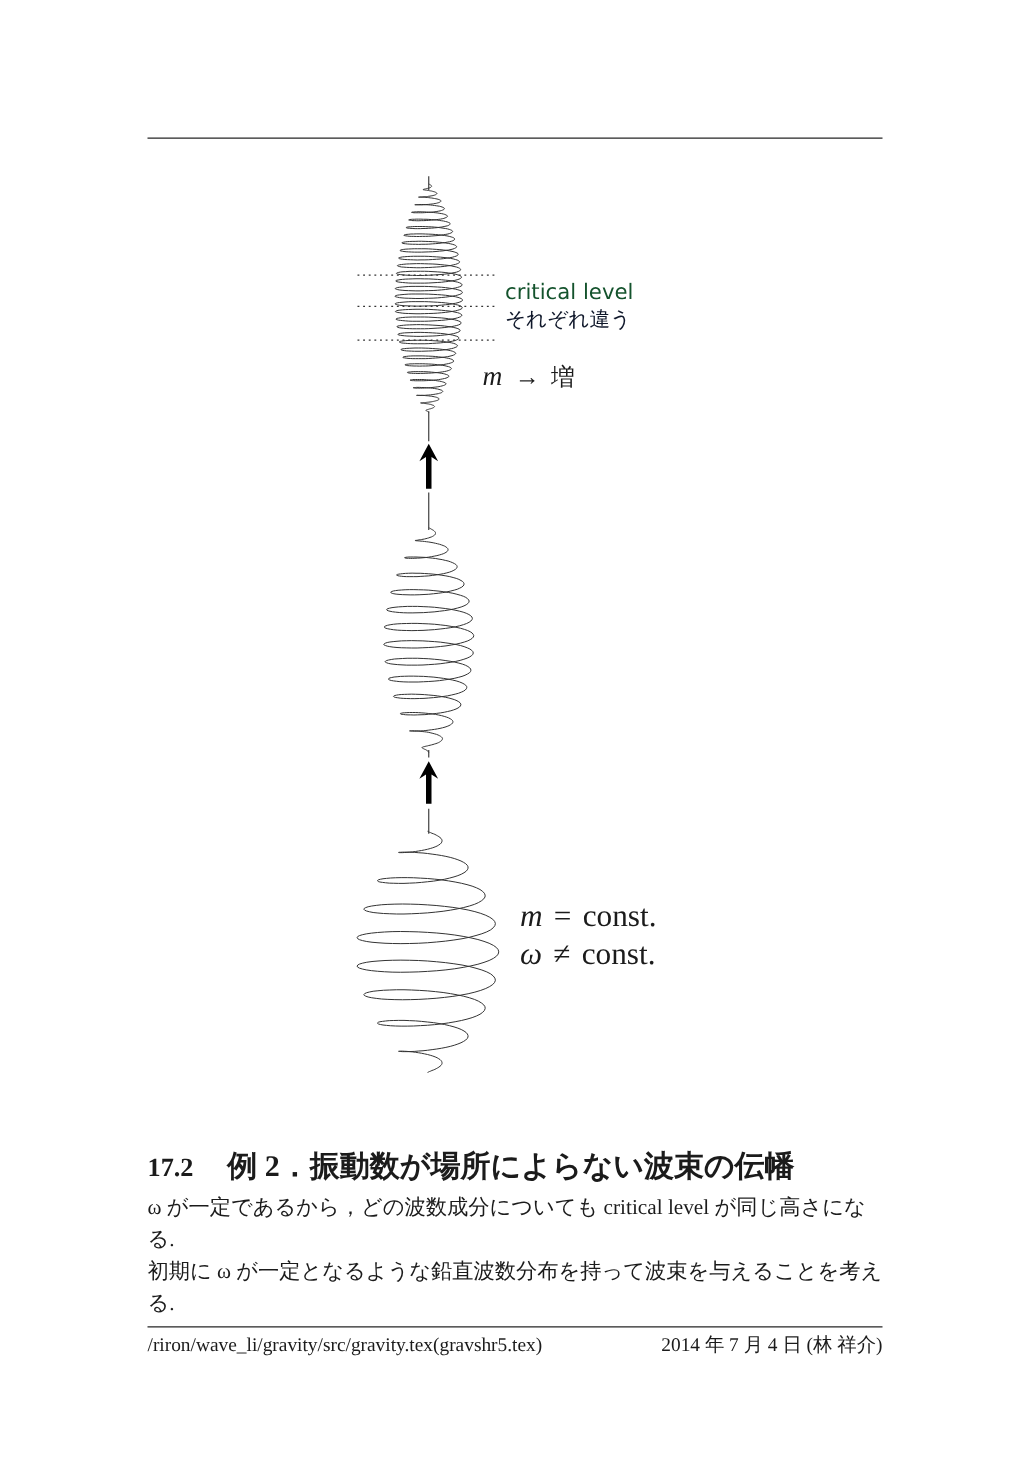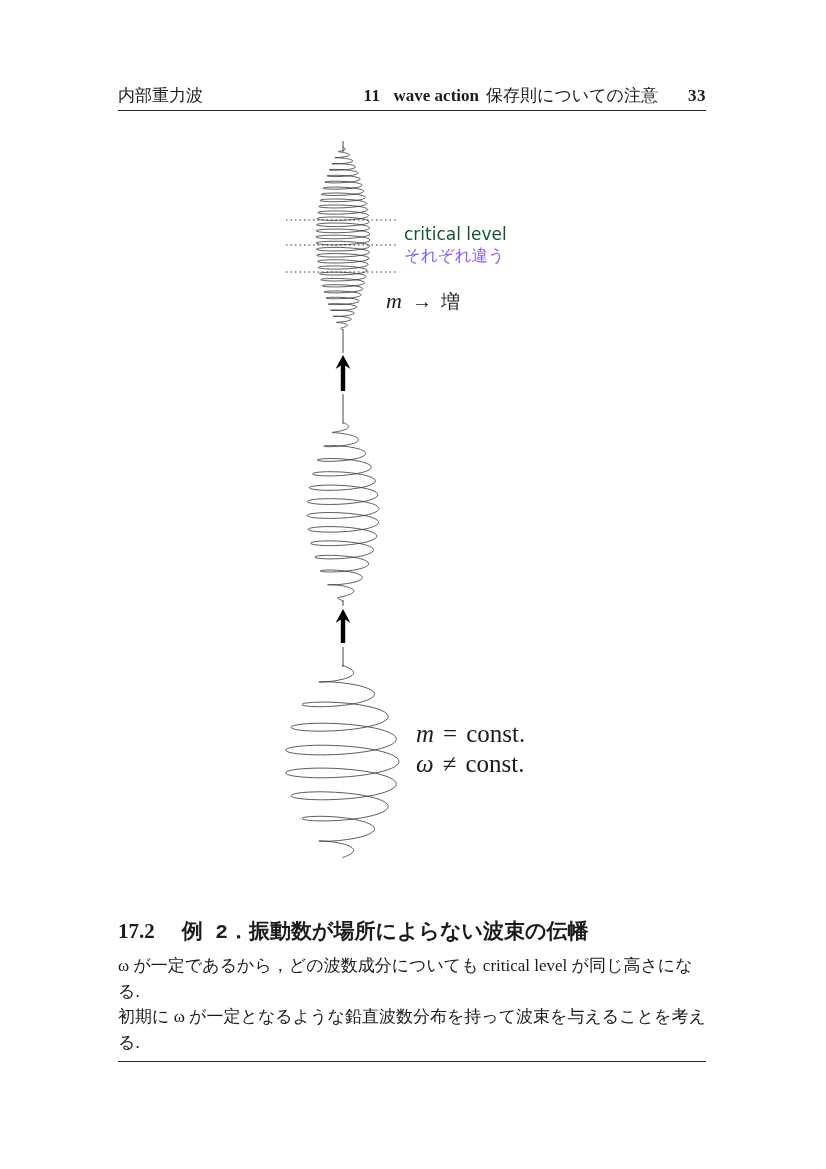--- a/index.html
+++ b/index.html
@@ -24,66 +24,57 @@
   .h-ja{font-weight:400;}
   .h-page{font-weight:700;margin-left:30px;letter-spacing:.5px;}
   .rule{position:absolute;left:118px;width:588px;height:1px;background:#262626;}
   #rule-top{top:110px;}
   #rule-bottom{top:1061px;}
   
   #figure-svg{position:absolute;left:0;top:0;}
   
   .fig-label{position:absolute;white-space:nowrap;}
   #critical-level{left:404px;top:224px;font-family:"DejaVu Sans","Liberation Sans",sans-serif;font-size:17px;color:#14532d;}
-  #critical-level-sub{left:404px;top:245px;font-family:"DejaVu Sans","Liberation Sans",sans-serif;font-size:16.5px;color:#8b5cf6;}
+  #critical-level-sub{left:404px;top:245px;font-family:"DejaVu Sans","Liberation Sans",sans-serif;font-size:16.5px;color:#0f172a;}
   #m-increase{left:386px;top:288px;font-size:19px;display:flex;align-items:baseline;}
   #m-increase .mvar{font-style:italic;font-size:22px;}
   #m-increase .marrow{margin:0 9px 0 10px;font-size:20px;}
   .eq-block{left:416px;top:719px;font-size:25px;line-height:30px;}
   .eq-row{display:flex;align-items:baseline;}
   .eq-var{font-style:italic;}
   .eq-rel{margin:0 9px;}
   
   .caption{
     position:absolute;top:872px;left:50px;width:660px;
     text-align:center;font-size:15.5px;
   }
   
   .section-heading{
     position:absolute;top:917px;left:118px;
     font-size:21px;font-weight:700;white-space:nowrap;
   }
   .section-heading .sec-num{margin-right:27px;}
-  .section-heading .sec-title{font-family:Liberation Mono, monospace;font-size:21px;text-align:right;}
+  .section-heading .sec-title{font-family:Liberation Serif, serif;font-size:24px;text-align:right;}
   
   .body-text{
     position:absolute;top:953px;left:118px;width:592px;
     font-size:17px;line-height:25.5px;
   }
   
   .footer{
     position:absolute;top:1066px;left:118px;width:588px;
     display:flex;justify-content:space-between;align-items:baseline;
     font-size:15.5px;white-space:nowrap;
   }
 </style>
 </head>
 <body>
 
 <div class="page">
 
-  <div class="header">
-    <span>内部重力波</span>
-    <span class="h-right">
-      <span class="h-num">11</span>
-      <span class="h-latin">wave action</span>
-      <span class="h-ja">保存則についての注意</span>
-      <span class="h-page">33</span>
-    </span>
-  </div>
   <div class="rule" id="rule-top"></div>
 
   <svg id="figure-svg" width="826" height="900" viewBox="0 0 826 900">
       <path d="M343.0,147.0L343.0,147.1L343.2,147.2L343.3,147.3L343.5,147.4L343.7,147.5L343.9,147.7L344.1,147.8L344.4,147.9L344.6,148.1L344.8,148.2L345.0,148.4L345.1,148.5L345.2,148.7L345.3,148.9L345.3,149.0L345.2,149.2L345.1,149.4L345.0,149.5L344.8,149.7L344.5,149.9L344.2,150.0L343.8,150.2L343.4,150.3L343.0,150.5L342.5,150.6L342.1,150.7L341.6,150.8L341.1,150.9L340.6,151.1L340.2,151.1L339.8,151.2L339.4,151.3L339.0,151.4L338.8,151.5L338.6,151.5L338.5,151.6L338.4,151.6L338.4,151.7L338.6,151.7L338.8,151.8L339.1,151.9L339.4,151.9L339.9,152.0L340.4,152.1L341.0,152.1L341.6,152.2L342.3,152.3L343.0,152.4L343.7,152.6L344.5,152.7L345.2,152.8L345.9,153.0L346.6,153.2L347.3,153.4L347.8,153.5L348.4,153.8L348.8,154.0L349.1,154.2L349.4,154.4L349.5,154.6L349.5,154.9L349.4,155.1L349.2,155.3L348.9,155.5L348.4,155.8L347.9,156.0L347.3,156.2L346.5,156.4L345.7,156.6L344.9,156.7L344.0,156.9L343.0,157.0L342.0,157.2L341.1,157.3L340.1,157.4L339.2,157.4L338.3,157.5L337.5,157.6L336.8,157.6L336.1,157.6L335.6,157.7L335.2,157.7L334.9,157.7L334.8,157.7L334.8,157.7L334.9,157.7L335.2,157.7L335.7,157.7L336.2,157.7L336.9,157.7L337.7,157.7L338.6,157.8L339.6,157.9L340.7,157.9L341.8,158.0L343.0,158.1L344.2,158.3L345.4,158.4L346.5,158.6L347.6,158.8L348.7,159.0L349.6,159.2L350.5,159.4L351.2,159.7L351.8,159.9L352.3,160.2L352.6,160.4L352.8,160.7L352.7,161.0L352.5,161.3L352.2,161.6L351.7,161.8L351.0,162.1L350.2,162.3L349.2,162.6L348.1,162.8L346.9,163.0L345.7,163.2L344.4,163.3L343.0,163.5L341.6,163.6L340.3,163.7L338.9,163.8L337.6,163.9L336.4,163.9L335.3,163.9L334.4,163.9L333.5,163.9L332.8,163.9L332.3,163.9L332.0,163.8L331.8,163.8L331.9,163.7L332.1,163.7L332.5,163.6L333.1,163.6L333.9,163.6L334.8,163.6L335.9,163.6L337.2,163.6L338.5,163.6L340.0,163.7L341.5,163.8L343.0,163.9L344.6,164.0L346.1,164.2L347.6,164.4L349.0,164.6L350.4,164.8L351.6,165.0L352.7,165.3L353.7,165.6L354.4,165.9L355.0,166.2L355.4,166.5L355.5,166.8L355.5,167.1L355.2,167.5L354.7,167.8L354.0,168.1L353.2,168.4L352.1,168.7L350.9,168.9L349.5,169.2L348.0,169.4L346.4,169.6L344.7,169.8L343.0,169.9L341.3,170.0L339.6,170.1L337.9,170.2L336.3,170.2L334.8,170.2L333.5,170.2L332.3,170.2L331.2,170.2L330.4,170.1L329.8,170.0L329.4,170.0L329.2,169.9L329.3,169.8L329.6,169.7L330.1,169.6L330.9,169.6L331.9,169.5L333.0,169.5L334.4,169.4L335.9,169.4L337.6,169.5L339.3,169.5L341.1,169.6L343.0,169.7L344.9,169.8L346.7,170.0L348.6,170.2L350.3,170.4L351.9,170.7L353.4,170.9L354.7,171.2L355.8,171.5L356.7,171.9L357.4,172.2L357.8,172.6L358.0,172.9L357.9,173.3L357.5,173.6L357.0,174.0L356.1,174.3L355.1,174.7L353.8,175.0L352.3,175.3L350.7,175.5L348.9,175.8L347.0,176.0L345.0,176.1L343.0,176.3L341.0,176.4L339.0,176.5L337.0,176.5L335.1,176.6L333.4,176.6L331.8,176.5L330.4,176.5L329.2,176.4L328.3,176.3L327.6,176.2L327.1,176.1L326.9,176.0L327.0,175.9L327.4,175.7L328.0,175.6L328.9,175.5L330.1,175.4L331.4,175.4L333.0,175.3L334.8,175.3L336.7,175.3L338.7,175.4L340.8,175.4L343.0,175.5L345.2,175.7L347.3,175.8L349.4,176.0L351.4,176.3L353.3,176.6L354.9,176.8L356.4,177.2L357.7,177.5L358.7,177.9L359.5,178.2L360.0,178.6L360.1,179.0L360.0,179.4L359.6,179.8L359.0,180.2L358.0,180.6L356.8,180.9L355.3,181.2L353.6,181.6L351.7,181.8L349.7,182.1L347.5,182.3L345.3,182.5L343.0,182.6L340.7,182.8L338.4,182.8L336.2,182.9L334.1,182.9L332.1,182.9L330.3,182.8L328.8,182.7L327.4,182.6L326.4,182.5L325.6,182.4L325.1,182.2L324.9,182.1L325.0,181.9L325.4,181.8L326.1,181.6L327.2,181.5L328.5,181.4L330.0,181.3L331.8,181.2L333.8,181.2L335.9,181.2L338.2,181.2L340.6,181.3L343.0,181.4L345.4,181.5L347.8,181.7L350.2,181.9L352.4,182.2L354.4,182.5L356.3,182.8L358.0,183.1L359.4,183.5L360.5,183.9L361.4,184.3L361.9,184.7L362.1,185.1L361.9,185.5L361.5,186.0L360.7,186.4L359.7,186.8L358.3,187.2L356.6,187.5L354.8,187.8L352.7,188.1L350.4,188.4L348.0,188.6L345.5,188.8L343.0,189.0L340.4,189.1L337.9,189.1L335.5,189.2L333.2,189.2L331.0,189.1L329.0,189.1L327.3,189.0L325.8,188.8L324.7,188.7L323.8,188.5L323.2,188.4L323.0,188.2L323.2,188.0L323.7,187.8L324.5,187.6L325.6,187.5L327.0,187.4L328.7,187.2L330.7,187.2L332.9,187.1L335.2,187.1L337.7,187.1L340.3,187.2L343.0,187.3L345.7,187.4L348.3,187.6L350.8,187.8L353.3,188.1L355.5,188.4L357.6,188.7L359.4,189.1L360.9,189.5L362.1,189.9L363.0,190.3L363.6,190.8L363.8,191.2L363.6,191.7L363.1,192.1L362.3,192.6L361.1,193.0L359.6,193.4L357.8,193.7L355.8,194.1L353.5,194.4L351.1,194.7L348.5,194.9L345.8,195.1L343.0,195.3L340.2,195.4L337.5,195.4L334.9,195.5L332.3,195.4L330.0,195.4L327.9,195.3L326.0,195.2L324.4,195.0L323.2,194.9L322.2,194.7L321.7,194.5L321.4,194.3L321.6,194.1L322.1,193.9L323.0,193.7L324.2,193.5L325.8,193.3L327.6,193.2L329.7,193.1L332.1,193.1L334.6,193.0L337.3,193.0L340.1,193.1L343.0,193.2L345.9,193.3L348.7,193.5L351.4,193.8L354.0,194.0L356.4,194.4L358.6,194.7L360.6,195.1L362.2,195.5L363.5,195.9L364.5,196.4L365.1,196.9L365.3,197.3L365.1,197.8L364.6,198.3L363.7,198.7L362.4,199.2L360.8,199.6L358.9,200.0L356.7,200.3L354.3,200.7L351.6,200.9L348.8,201.2L346.0,201.4L343.0,201.5L340.0,201.6L337.1,201.7L334.3,201.7L331.6,201.7L329.1,201.6L326.9,201.5L324.9,201.4L323.2,201.2L321.9,201.0L320.9,200.8L320.3,200.6L320.0,200.4L320.2,200.1L320.8,199.9L321.7,199.7L323.0,199.5L324.7,199.3L326.7,199.2L328.9,199.1L331.4,199.0L334.1,199.0L337.0,199.0L340.0,199.0L343.0,199.1L346.0,199.3L349.0,199.5L351.9,199.7L354.7,200.0L357.2,200.3L359.6,200.7L361.6,201.1L363.3,201.5L364.7,202.0L365.7,202.4L366.4,202.9L366.6,203.4L366.4,203.9L365.8,204.4L364.9,204.9L363.5,205.3L361.8,205.8L359.8,206.2L357.5,206.5L354.9,206.9L352.1,207.2L349.2,207.4L346.1,207.6L343.0,207.8L339.9,207.9L336.8,207.9L333.8,208.0L331.0,207.9L328.4,207.8L326.0,207.7L323.9,207.6L322.2,207.4L320.8,207.2L319.7,207.0L319.1,206.7L318.9,206.5L319.0,206.2L319.6,206.0L320.6,205.8L322.0,205.5L323.8,205.4L325.8,205.2L328.2,205.1L330.8,205.0L333.7,205.0L336.7,205.0L339.8,205.0L343.0,205.1L346.2,205.3L349.3,205.5L352.4,205.7L355.2,206.0L357.9,206.3L360.4,206.7L362.5,207.1L364.3,207.6L365.7,208.0L366.8,208.5L367.4,209.0L367.7,209.5L367.5,210.0L366.9,210.5L365.8,211.0L364.4,211.5L362.6,211.9L360.5,212.4L358.1,212.7L355.4,213.1L352.5,213.4L349.4,213.6L346.2,213.8L343.0,214.0L339.7,214.1L336.5,214.2L333.4,214.2L330.5,214.1L327.8,214.0L325.3,213.9L323.1,213.7L321.3,213.6L319.8,213.3L318.8,213.1L318.1,212.8L317.9,212.6L318.1,212.3L318.7,212.1L319.7,211.8L321.2,211.6L323.0,211.4L325.2,211.2L327.6,211.1L330.4,211.0L333.3,210.9L336.4,210.9L339.7,211.0L343.0,211.1L346.3,211.2L349.6,211.4L352.7,211.7L355.7,212.0L358.5,212.3L361.0,212.7L363.2,213.2L365.1,213.6L366.6,214.1L367.6,214.6L368.3,215.1L368.5,215.6L368.3,216.1L367.7,216.7L366.6,217.2L365.2,217.7L363.3,218.1L361.1,218.5L358.6,218.9L355.8,219.3L352.8,219.6L349.7,219.8L346.4,220.0L343.0,220.2L339.6,220.3L336.3,220.4L333.1,220.4L330.1,220.3L327.3,220.2L324.7,220.1L322.5,219.9L320.6,219.7L319.1,219.5L318.0,219.2L317.3,218.9L317.1,218.7L317.3,218.4L317.9,218.1L319.0,217.9L320.5,217.6L322.4,217.4L324.6,217.3L327.2,217.1L330.0,217.0L333.0,217.0L336.3,217.0L339.6,217.0L343.0,217.1L346.4,217.3L349.8,217.5L353.0,217.7L356.1,218.0L358.9,218.4L361.5,218.8L363.8,219.2L365.7,219.7L367.2,220.2L368.3,220.7L369.0,221.2L369.2,221.7L369.0,222.3L368.3,222.8L367.3,223.3L365.7,223.8L363.8,224.3L361.6,224.7L359.0,225.1L356.2,225.4L353.1,225.8L349.8,226.0L346.4,226.2L343.0,226.4L339.6,226.5L336.2,226.5L332.9,226.5L329.8,226.5L326.9,226.4L324.3,226.2L322.0,226.0L320.1,225.8L318.6,225.6L317.4,225.3L316.8,225.1L316.5,224.8L316.7,224.5L317.4,224.2L318.5,224.0L320.0,223.7L322.0,223.5L324.2,223.3L326.8,223.2L329.7,223.1L332.8,223.0L336.1,223.0L339.5,223.1L343.0,223.1L346.5,223.3L349.9,223.5L353.2,223.8L356.3,224.1L359.2,224.4L361.8,224.8L364.1,225.3L366.1,225.7L367.6,226.2L368.8,226.8L369.4,227.3L369.7,227.8L369.5,228.4L368.8,228.9L367.7,229.4L366.1,229.9L364.2,230.4L361.9,230.8L359.3,231.2L356.4,231.6L353.2,231.9L349.9,232.2L346.5,232.4L343.0,232.5L339.5,232.6L336.1,232.7L332.7,232.7L329.6,232.6L326.7,232.5L324.0,232.4L321.7,232.2L319.8,232.0L318.2,231.7L317.1,231.4L316.4,231.2L316.2,230.9L316.4,230.6L317.1,230.3L318.2,230.0L319.7,229.8L321.7,229.6L324.0,229.4L326.6,229.2L329.6,229.1L332.7,229.1L336.0,229.1L339.5,229.1L343.0,229.2L346.5,229.4L350.0,229.6L353.3,229.8L356.5,230.1L359.4,230.5L362.0,230.9L364.4,231.3L366.3,231.8L367.9,232.3L369.0,232.8L369.7,233.4L369.9,233.9L369.7,234.5L369.0,235.0L367.9,235.5L366.3,236.0L364.4,236.5L362.1,236.9L359.4,237.3L356.5,237.7L353.3,238.0L350.0,238.3L346.5,238.5L343.0,238.6L339.5,238.7L336.0,238.8L332.7,238.8L329.5,238.7L326.6,238.6L323.9,238.5L321.6,238.3L319.6,238.1L318.1,237.8L316.9,237.5L316.2,237.3L316.0,237.0L316.2,236.7L316.9,236.4L318.1,236.1L319.6,235.9L321.6,235.7L323.9,235.5L326.6,235.3L329.5,235.2L332.7,235.2L336.0,235.2L339.5,235.2L343.0,235.3L346.5,235.5L350.0,235.7L353.3,235.9L356.5,236.2L359.4,236.6L362.1,237.0L364.4,237.4L366.4,237.9L367.9,238.4L369.1,238.9L369.8,239.5L370.0,240.0L369.8,240.6L369.1,241.1L367.9,241.6L366.4,242.1L364.4,242.6L362.1,243.0L359.4,243.5L356.5,243.8L353.3,244.1L350.0,244.4L346.5,244.6L343.0,244.7L339.5,244.8L336.0,244.9L332.7,244.9L329.5,244.8L326.6,244.7L323.9,244.6L321.6,244.4L319.7,244.2L318.1,243.9L317.0,243.6L316.3,243.4L316.1,243.1L316.3,242.8L317.0,242.5L318.1,242.2L319.7,242.0L321.6,241.8L324.0,241.6L326.6,241.4L329.5,241.3L332.7,241.3L336.0,241.3L339.5,241.3L343.0,241.4L346.5,241.6L350.0,241.8L353.3,242.0L356.4,242.3L359.4,242.7L362.0,243.1L364.3,243.6L366.3,244.0L367.8,244.5L368.9,245.0L369.6,245.6L369.8,246.1L369.6,246.7L368.9,247.2L367.8,247.7L366.2,248.2L364.3,248.7L362.0,249.1L359.3,249.5L356.4,249.9L353.3,250.2L349.9,250.5L346.5,250.7L343.0,250.8L339.5,250.9L336.1,251.0L332.8,251.0L329.6,250.9L326.7,250.8L324.1,250.7L321.8,250.5L319.9,250.2L318.3,250.0L317.2,249.7L316.5,249.5L316.3,249.2L316.6,248.9L317.2,248.6L318.4,248.3L319.9,248.1L321.9,247.9L324.2,247.7L326.8,247.6L329.7,247.5L332.8,247.4L336.1,247.4L339.5,247.4L343.0,247.5L346.5,247.7L349.9,247.9L353.2,248.2L356.3,248.5L359.2,248.8L361.8,249.2L364.0,249.7L366.0,250.1L367.5,250.6L368.6,251.2L369.3,251.7L369.5,252.2L369.2,252.8L368.6,253.3L367.4,253.8L365.9,254.3L364.0,254.8L361.7,255.2L359.1,255.6L356.2,256.0L353.1,256.3L349.8,256.5L346.4,256.7L343.0,256.9L339.6,257.0L336.2,257.0L332.9,257.0L329.8,257.0L327.0,256.9L324.4,256.7L322.2,256.5L320.3,256.3L318.7,256.1L317.7,255.8L317.0,255.6L316.8,255.3L317.0,255.0L317.7,254.7L318.8,254.5L320.3,254.2L322.2,254.0L324.5,253.8L327.1,253.7L329.9,253.6L333.0,253.6L336.2,253.6L339.6,253.6L343.0,253.7L346.4,253.9L349.7,254.1L353.0,254.3L356.0,254.6L358.8,255.0L361.4,255.4L363.6,255.8L365.5,256.3L367.0,256.8L368.1,257.3L368.7,257.8L368.9,258.3L368.7,258.9L368.0,259.4L366.9,259.9L365.4,260.4L363.5,260.8L361.3,261.3L358.7,261.6L355.9,262.0L352.9,262.3L349.7,262.5L346.4,262.7L343.0,262.9L339.6,263.0L336.3,263.0L333.2,263.0L330.2,263.0L327.4,262.9L324.9,262.8L322.7,262.6L320.8,262.4L319.4,262.2L318.3,261.9L317.7,261.6L317.5,261.4L317.7,261.1L318.4,260.8L319.4,260.6L320.9,260.4L322.8,260.2L325.0,260.0L327.5,259.9L330.3,259.8L333.3,259.7L336.4,259.7L339.7,259.8L343.0,259.9L346.3,260.1L349.6,260.3L352.7,260.5L355.6,260.8L358.4,261.2L360.8,261.5L363.0,262.0L364.8,262.4L366.3,262.9L367.3,263.4L367.9,263.9L368.1,264.4L367.9,264.9L367.2,265.4L366.2,265.9L364.7,266.4L362.9,266.9L360.7,267.3L358.2,267.7L355.5,268.0L352.6,268.3L349.5,268.6L346.3,268.8L343.0,268.9L339.8,269.0L336.6,269.1L333.5,269.1L330.6,269.0L327.9,268.9L325.5,268.8L323.4,268.6L321.6,268.4L320.2,268.2L319.1,268.0L318.5,267.7L318.3,267.5L318.6,267.2L319.2,267.0L320.3,266.7L321.7,266.5L323.5,266.3L325.6,266.2L328.1,266.1L330.8,266.0L333.6,265.9L336.7,265.9L339.8,266.0L343.0,266.1L346.2,266.3L349.3,266.5L352.3,266.7L355.2,267.0L357.8,267.4L360.2,267.7L362.2,268.1L364.0,268.6L365.4,269.0L366.4,269.5L367.0,270.0L367.1,270.5L366.9,271.0L366.3,271.5L365.2,272.0L363.8,272.5L362.1,272.9L360.0,273.3L357.6,273.7L355.0,274.0L352.2,274.3L349.2,274.5L346.1,274.7L343.0,274.9L339.9,275.0L336.8,275.0L333.9,275.0L331.1,275.0L328.5,274.9L326.2,274.8L324.2,274.6L322.5,274.5L321.1,274.3L320.2,274.0L319.6,273.8L319.4,273.6L319.6,273.3L320.3,273.1L321.3,272.9L322.7,272.7L324.4,272.5L326.4,272.4L328.8,272.3L331.3,272.2L334.1,272.2L337.0,272.2L340.0,272.2L343.0,272.3L346.0,272.5L349.0,272.7L351.9,272.9L354.6,273.2L357.1,273.6L359.3,273.9L361.3,274.3L363.0,274.7L364.3,275.2L365.2,275.7L365.8,276.1L366.0,276.6L365.7,277.1L365.1,277.6L364.1,278.0L362.8,278.5L361.1,278.9L359.1,279.3L356.9,279.7L354.4,280.0L351.7,280.3L348.9,280.5L346.0,280.7L343.0,280.8L340.0,280.9L337.2,281.0L334.4,281.0L331.7,281.0L329.3,280.9L327.1,280.8L325.2,280.7L323.6,280.5L322.3,280.3L321.4,280.1L320.9,279.9L320.7,279.7L320.9,279.5L321.5,279.2L322.5,279.0L323.8,278.9L325.4,278.7L327.4,278.6L329.6,278.5L332.0,278.4L334.6,278.4L337.3,278.4L340.1,278.5L343.0,278.6L345.9,278.8L348.7,279.0L351.4,279.2L353.9,279.5L356.3,279.8L358.4,280.1L360.2,280.5L361.8,280.9L363.0,281.4L363.9,281.8L364.4,282.3L364.6,282.7L364.3,283.2L363.8,283.6L362.8,284.1L361.6,284.5L360.0,284.9L358.1,285.3L356.0,285.6L353.7,285.9L351.1,286.2L348.5,286.4L345.8,286.6L343.0,286.8L340.2,286.9L337.5,286.9L334.9,286.9L332.5,286.9L330.2,286.9L328.2,286.8L326.4,286.7L324.9,286.5L323.7,286.3L322.9,286.2L322.4,286.0L322.2,285.8L322.4,285.6L323.0,285.4L323.9,285.2L325.1,285.1L326.6,284.9L328.4,284.8L330.5,284.7L332.7,284.7L335.2,284.7L337.7,284.7L340.3,284.8L343.0,284.9L345.7,285.0L348.3,285.2L350.8,285.5L353.1,285.7L355.3,286.0L357.3,286.4L359.0,286.7L360.4,287.1L361.5,287.5L362.3,288.0L362.8,288.4L363.0,288.8L362.8,289.3L362.2,289.7L361.3,290.1L360.2,290.5L358.7,290.9L357.0,291.2L355.0,291.6L352.8,291.9L350.5,292.1L348.1,292.3L345.6,292.5L343.0,292.7L340.5,292.8L338.0,292.8L335.6,292.9L333.3,292.8L331.2,292.8L329.4,292.7L327.7,292.6L326.3,292.5L325.3,292.4L324.5,292.2L324.1,292.0L323.9,291.9L324.1,291.7L324.6,291.5L325.5,291.4L326.6,291.3L328.0,291.1L329.7,291.1L331.6,291.0L333.6,291.0L335.8,291.0L338.2,291.0L340.6,291.1L343.0,291.2L345.4,291.3L347.8,291.5L350.1,291.8L352.2,292.0L354.2,292.3L356.0,292.6L357.5,293.0L358.8,293.3L359.9,293.7L360.6,294.1L361.0,294.5L361.1,294.9L360.9,295.3L360.4,295.7L359.6,296.1L358.6,296.5L357.2,296.9L355.7,297.2L353.9,297.5L351.9,297.8L349.8,298.0L347.6,298.2L345.3,298.4L343.0,298.5L340.7,298.6L338.5,298.7L336.3,298.7L334.3,298.8L332.4,298.7L330.7,298.7L329.2,298.6L328.0,298.5L327.0,298.4L326.4,298.2L326.0,298.1L325.9,298.0L326.0,297.8L326.5,297.7L327.3,297.6L328.3,297.5L329.6,297.4L331.1,297.3L332.7,297.3L334.6,297.3L336.6,297.3L338.7,297.3L340.8,297.4L343.0,297.5L345.2,297.7L347.3,297.9L349.3,298.1L351.2,298.3L353.0,298.6L354.6,298.9L355.9,299.2L357.1,299.6L358.0,299.9L358.6,300.3L359.0,300.6L359.1,301.0L358.9,301.4L358.4,301.8L357.7,302.1L356.8,302.5L355.6,302.8L354.2,303.1L352.6,303.4L350.9,303.7L349.0,303.9L347.0,304.1L345.0,304.3L343.0,304.4L341.0,304.5L339.0,304.6L337.1,304.6L335.3,304.6L333.7,304.6L332.2,304.6L330.9,304.5L329.9,304.5L329.0,304.4L328.5,304.3L328.1,304.2L328.0,304.1L328.2,304.0L328.6,303.9L329.3,303.8L330.2,303.7L331.3,303.6L332.6,303.6L334.1,303.6L335.7,303.6L337.4,303.6L339.3,303.7L341.1,303.8L343.0,303.9L344.9,304.0L346.7,304.2L348.4,304.4L350.1,304.7L351.6,304.9L353.0,305.2L354.1,305.5L355.1,305.8L355.9,306.1L356.4,306.4L356.7,306.8L356.8,307.1L356.6,307.5L356.2,307.8L355.6,308.1L354.8,308.4L353.7,308.7L352.5,309.0L351.2,309.3L349.7,309.5L348.1,309.7L346.4,309.9L344.7,310.1L343.0,310.2L341.3,310.3L339.6,310.4L338.0,310.5L336.5,310.5L335.1,310.5L333.9,310.5L332.8,310.5L332.0,310.4L331.3,310.4L330.8,310.3L330.5,310.2L330.5,310.2L330.6,310.1L331.0,310.0L331.6,310.0L332.3,310.0L333.3,309.9L334.4,309.9L335.6,309.9L337.0,310.0L338.4,310.0L339.9,310.1L341.4,310.2L343.0,310.3L344.5,310.4L346.0,310.6L347.5,310.8L348.8,311.0L350.1,311.2L351.2,311.5L352.1,311.8L352.9,312.0L353.5,312.3L353.9,312.6L354.1,312.9L354.2,313.2L354.0,313.5L353.7,313.8L353.2,314.1L352.5,314.4L351.6,314.6L350.7,314.9L349.6,315.1L348.4,315.3L347.1,315.5L345.7,315.7L344.4,315.9L343.0,316.0L341.6,316.1L340.3,316.2L339.1,316.3L337.9,316.3L336.8,316.3L335.8,316.4L335.0,316.4L334.3,316.4L333.8,316.3L333.5,316.3L333.3,316.3L333.2,316.3L333.4,316.3L333.7,316.2L334.2,316.2L334.8,316.2L335.5,316.2L336.4,316.3L337.3,316.3L338.4,316.3L339.5,316.4L340.6,316.5L341.8,316.6L343.0,316.7L344.2,316.9L345.3,317.0L346.4,317.2L347.4,317.4L348.3,317.6L349.1,317.8L349.8,318.1L350.3,318.3L350.8,318.6L351.1,318.8L351.2,319.1L351.2,319.3L351.1,319.6L350.8,319.8L350.4,320.1L349.9,320.3L349.2,320.5L348.5,320.7L347.7,320.9L346.8,321.1L345.9,321.3L344.9,321.5L344.0,321.6L343.0,321.7L342.0,321.8L341.1,321.9L340.3,322.0L339.5,322.1L338.7,322.1L338.1,322.2L337.6,322.2L337.1,322.3L336.8,322.3L336.6,322.3L336.5,322.3L336.5,322.4L336.6,322.4L336.9,322.4L337.2,322.5L337.6,322.5L338.2,322.6L338.7,322.6L339.4,322.7L340.1,322.8L340.8,322.9L341.5,323.0L342.3,323.1L343.0,323.2L343.7,323.4L344.4,323.5L345.0,323.7L345.6,323.9L346.1,324.1L346.6,324.2L346.9,324.4L347.2,324.6L347.4,324.8L347.6,325.0L347.6,325.2L347.5,325.4L347.4,325.6L347.2,325.8L347.0,326.0L346.6,326.2L346.2,326.4L345.8,326.5L345.4,326.7L344.9,326.8L344.4,327.0L343.9,327.1L343.5,327.2L343.0,327.4L342.6,327.5L342.2,327.6L341.8,327.7L341.5,327.8L341.2,327.9L341.0,327.9L340.9,328.0L340.8,328.1L340.7,328.2L340.7,328.3L340.8,328.4L340.9,328.5L341.0,328.6L341.2,328.7L341.4,328.8L341.6,328.9L341.9,329.0L342.1,329.1L342.3,329.3L342.5,329.4L342.7,329.5L342.8,329.7L343.0,329.8L343.0,330.0" fill="none" stroke="#333333" stroke-width="0.8"></path>
       <path d="M343.0,422.0L343.1,422.1L343.4,422.3L343.7,422.6L344.2,422.8L344.7,423.1L345.2,423.4L345.7,423.7L346.3,424.0L346.8,424.3L347.3,424.7L347.7,425.1L348.0,425.5L348.3,425.9L348.4,426.3L348.4,426.7L348.3,427.1L348.1,427.6L347.7,428.0L347.2,428.4L346.6,428.8L345.9,429.2L345.0,429.6L344.0,429.9L343.0,430.3L341.9,430.6L340.8,430.9L339.6,431.2L338.4,431.4L337.3,431.6L336.2,431.8L335.2,431.9L334.3,432.1L333.6,432.2L332.9,432.3L332.5,432.3L332.2,432.4L332.0,432.4L332.1,432.5L332.4,432.5L332.9,432.6L333.6,432.6L334.5,432.7L335.5,432.8L336.8,432.9L338.2,433.0L339.7,433.2L341.3,433.4L343.0,433.6L344.8,433.9L346.5,434.2L348.3,434.6L350.0,435.0L351.6,435.4L353.1,435.9L354.5,436.4L355.7,436.9L356.7,437.5L357.5,438.1L358.1,438.7L358.4,439.3L358.4,439.9L358.2,440.6L357.7,441.2L356.9,441.8L355.9,442.4L354.6,443.0L353.1,443.5L351.4,444.0L349.5,444.5L347.4,444.9L345.3,445.3L343.0,445.7L340.7,446.0L338.4,446.2L336.1,446.4L334.0,446.5L331.9,446.6L330.0,446.7L328.3,446.7L326.8,446.6L325.6,446.6L324.7,446.5L324.0,446.4L323.7,446.2L323.7,446.1L324.1,446.0L324.8,445.8L325.8,445.7L327.1,445.6L328.7,445.6L330.6,445.6L332.8,445.6L335.1,445.7L337.6,445.8L340.3,445.9L343.0,446.2L345.8,446.5L348.5,446.8L351.2,447.3L353.8,447.7L356.2,448.3L358.5,448.8L360.5,449.5L362.2,450.2L363.6,450.9L364.7,451.6L365.4,452.4L365.7,453.2L365.6,453.9L365.2,454.7L364.3,455.5L363.1,456.2L361.5,457.0L359.6,457.7L357.4,458.3L354.9,458.9L352.1,459.4L349.2,459.9L346.1,460.3L343.0,460.7L339.8,460.9L336.7,461.1L333.6,461.3L330.6,461.3L327.9,461.3L325.3,461.3L323.1,461.2L321.2,461.0L319.6,460.8L318.4,460.6L317.7,460.3L317.3,460.1L317.4,459.8L318.0,459.5L319.0,459.3L320.4,459.1L322.2,458.9L324.4,458.7L326.9,458.6L329.7,458.5L332.8,458.6L336.1,458.6L339.5,458.8L343.0,459.0L346.5,459.3L350.0,459.7L353.5,460.2L356.7,460.7L359.8,461.3L362.5,462.0L365.0,462.7L367.1,463.5L368.8,464.4L370.1,465.2L370.9,466.1L371.2,467.0L371.1,467.9L370.5,468.8L369.4,469.7L367.8,470.5L365.8,471.4L363.4,472.1L360.6,472.8L357.5,473.5L354.1,474.1L350.6,474.6L346.8,475.0L343.0,475.4L339.2,475.6L335.3,475.8L331.6,475.9L328.1,475.9L324.8,475.8L321.8,475.7L319.2,475.5L316.9,475.3L315.1,475.0L313.8,474.7L312.9,474.3L312.6,473.9L312.7,473.5L313.4,473.2L314.6,472.8L316.3,472.5L318.5,472.2L321.1,472.0L324.1,471.8L327.5,471.7L331.1,471.7L334.9,471.8L338.9,471.9L343.0,472.1L347.1,472.5L351.2,472.9L355.1,473.4L358.9,474.0L362.3,474.6L365.5,475.4L368.3,476.2L370.7,477.0L372.6,477.9L374.0,478.9L374.9,479.9L375.3,480.8L375.1,481.8L374.3,482.8L373.0,483.8L371.2,484.7L368.9,485.6L366.1,486.4L362.9,487.2L359.4,487.9L355.6,488.5L351.5,489.0L347.3,489.5L343.0,489.8L338.7,490.1L334.4,490.2L330.3,490.3L326.3,490.3L322.7,490.2L319.4,490.0L316.4,489.7L314.0,489.4L312.0,489.0L310.5,488.6L309.6,488.2L309.3,487.8L309.5,487.3L310.3,486.9L311.7,486.5L313.6,486.1L316.0,485.8L318.9,485.5L322.2,485.3L325.9,485.1L329.9,485.1L334.1,485.1L338.5,485.3L343.0,485.5L347.5,485.8L351.9,486.3L356.2,486.8L360.3,487.4L364.0,488.1L367.5,488.9L370.5,489.7L373.0,490.6L375.1,491.6L376.6,492.6L377.5,493.6L377.9,494.7L377.6,495.7L376.7,496.8L375.3,497.8L373.3,498.8L370.8,499.7L367.8,500.6L364.4,501.4L360.6,502.1L356.5,502.7L352.1,503.2L347.6,503.7L343.0,504.0L338.4,504.3L333.9,504.4L329.5,504.5L325.3,504.4L321.4,504.3L317.9,504.1L314.9,503.8L312.3,503.4L310.2,503.0L308.7,502.6L307.7,502.1L307.4,501.6L307.7,501.1L308.6,500.7L310.1,500.2L312.1,499.8L314.7,499.4L317.7,499.1L321.2,498.9L325.1,498.8L329.3,498.7L333.7,498.7L338.3,498.9L343.0,499.1L347.7,499.4L352.3,499.9L356.7,500.4L360.9,501.1L364.8,501.8L368.4,502.6L371.5,503.5L374.1,504.4L376.2,505.4L377.7,506.4L378.6,507.5L379.0,508.5L378.7,509.6L377.7,510.7L376.2,511.7L374.2,512.7L371.5,513.6L368.4,514.5L364.9,515.3L361.0,516.0L356.8,516.7L352.3,517.2L347.7,517.7L343.0,518.0L338.3,518.2L333.7,518.4L329.2,518.4L325.0,518.3L321.1,518.2L317.6,518.0L314.5,517.7L311.8,517.3L309.8,516.9L308.3,516.4L307.3,516.0L307.0,515.5L307.4,515.0L308.3,514.5L309.8,514.0L311.9,513.6L314.5,513.3L317.6,513.0L321.2,512.7L325.1,512.6L329.3,512.5L333.7,512.6L338.3,512.7L343.0,513.0L347.7,513.3L352.3,513.7L356.7,514.3L360.9,514.9L364.8,515.6L368.3,516.4L371.3,517.3L373.9,518.3L375.9,519.2L377.4,520.3L378.3,521.3L378.6,522.4L378.3,523.4L377.3,524.5L375.8,525.5L373.7,526.5L371.1,527.4L368.1,528.3L364.6,529.1L360.7,529.8L356.5,530.4L352.1,531.0L347.6,531.4L343.0,531.7L338.4,532.0L333.9,532.1L329.5,532.1L325.4,532.1L321.6,531.9L318.2,531.7L315.2,531.4L312.7,531.1L310.7,530.7L309.3,530.2L308.4,529.8L308.1,529.3L308.5,528.8L309.4,528.4L310.9,528.0L313.0,527.6L315.5,527.2L318.5,527.0L322.0,526.8L325.7,526.6L329.8,526.6L334.1,526.6L338.5,526.8L343.0,527.0L347.5,527.4L351.9,527.8L356.1,528.4L360.1,529.0L363.8,529.7L367.1,530.5L370.0,531.3L372.4,532.2L374.3,533.2L375.7,534.2L376.5,535.2L376.7,536.2L376.4,537.3L375.5,538.3L374.0,539.2L372.0,540.2L369.6,541.1L366.6,541.9L363.3,542.7L359.7,543.3L355.7,543.9L351.6,544.5L347.3,544.9L343.0,545.2L338.7,545.4L334.5,545.6L330.4,545.6L326.6,545.6L323.1,545.5L319.9,545.3L317.1,545.0L314.8,544.7L313.0,544.4L311.7,544.0L310.9,543.6L310.7,543.2L311.1,542.7L312.0,542.3L313.4,542.0L315.3,541.6L317.7,541.4L320.5,541.1L323.7,541.0L327.1,540.9L330.9,540.9L334.8,541.0L338.9,541.1L343.0,541.4L347.1,541.7L351.1,542.2L354.9,542.7L358.5,543.3L361.9,544.0L364.9,544.7L367.5,545.5L369.7,546.4L371.4,547.3L372.6,548.2L373.3,549.1L373.4,550.1L373.1,551.0L372.2,552.0L370.9,552.9L369.1,553.7L366.8,554.6L364.2,555.3L361.2,556.0L357.9,556.7L354.4,557.2L350.7,557.7L346.8,558.1L343.0,558.4L339.2,558.7L335.4,558.8L331.9,558.9L328.5,558.9L325.4,558.8L322.6,558.7L320.2,558.5L318.2,558.2L316.6,558.0L315.5,557.7L314.9,557.3L314.8,557.0L315.1,556.7L315.9,556.4L317.2,556.1L318.9,555.8L321.0,555.6L323.5,555.5L326.2,555.4L329.3,555.3L332.5,555.4L336.0,555.5L339.5,555.7L343.0,556.0L346.5,556.3L349.9,556.7L353.2,557.2L356.3,557.8L359.1,558.4L361.6,559.1L363.8,559.8L365.6,560.6L367.0,561.4L368.0,562.2L368.6,563.1L368.7,563.9L368.3,564.8L367.6,565.6L366.4,566.4L364.8,567.2L362.9,567.9L360.7,568.6L358.1,569.2L355.4,569.8L352.4,570.3L349.3,570.7L346.2,571.1L343.0,571.4L339.9,571.7L336.8,571.8L333.9,571.9L331.1,572.0L328.6,571.9L326.4,571.9L324.5,571.8L322.9,571.6L321.7,571.5L320.8,571.3L320.4,571.1L320.3,570.8L320.6,570.6L321.3,570.5L322.4,570.3L323.8,570.2L325.5,570.1L327.5,570.0L329.8,570.0L332.2,570.0L334.8,570.1L337.5,570.3L340.2,570.5L343.0,570.8L345.7,571.1L348.4,571.5L350.9,572.0L353.2,572.5L355.4,573.1L357.3,573.7L358.9,574.3L360.2,575.0L361.2,575.6L361.9,576.3L362.3,577.1L362.3,577.8L362.0,578.5L361.3,579.2L360.4,579.8L359.2,580.5L357.7,581.1L356.0,581.7L354.1,582.2L352.0,582.7L349.9,583.1L347.6,583.5L345.3,583.8L343.0,584.1L340.7,584.4L338.6,584.6L336.5,584.7L334.6,584.8L332.9,584.9L331.4,584.9L330.1,584.9L329.1,584.9L328.3,584.8L327.8,584.8L327.6,584.7L327.6,584.7L327.9,584.6L328.5,584.6L329.3,584.6L330.3,584.6L331.5,584.7L332.9,584.7L334.4,584.8L336.0,585.0L337.7,585.2L339.5,585.4L341.2,585.6L343.0,585.9L344.7,586.3L346.3,586.7L347.8,587.1L349.2,587.5L350.5,588.0L351.5,588.5L352.4,589.0L353.1,589.5L353.6,590.0L353.9,590.6L354.0,591.1L353.8,591.6L353.5,592.1L353.1,592.6L352.4,593.1L351.7,593.6L350.8,594.1L349.8,594.5L348.7,594.9L347.6,595.2L346.4,595.6L345.2,595.9L344.1,596.2L343.0,596.4L342.0,596.7L341.0,596.9L340.1,597.1L339.4,597.3L338.8,597.4L338.3,597.6L337.9,597.7L337.7,597.9L337.6,598.0L337.6,598.2L337.7,598.4L338.0,598.5L338.3,598.7L338.7,598.9L339.2,599.1L339.7,599.4L340.3,599.6L340.8,599.9L341.3,600.2L341.8,600.5L342.3,600.8L342.6,601.2L342.9,601.6L343.0,602.0" fill="none" stroke="#333333" stroke-width="0.8"></path>
       <path d="M342.0,665.0L342.2,665.1L342.8,665.4L343.6,665.8L344.5,666.1L345.5,666.6L346.7,667.0L347.9,667.5L349.0,668.1L350.1,668.7L351.1,669.3L352.0,670.0L352.8,670.7L353.3,671.4L353.6,672.2L353.6,672.9L353.4,673.7L352.9,674.5L352.1,675.3L351.0,676.0L349.7,676.8L348.1,677.5L346.2,678.2L344.2,678.8L342.0,679.4L339.7,679.9L337.2,680.4L334.8,680.8L332.3,681.2L329.9,681.5L327.6,681.7L325.5,681.9L323.6,682.0L322.0,682.1L320.6,682.1L319.6,682.1L319.0,682.0L318.8,682.0L318.9,681.9L319.6,681.8L320.6,681.8L322.1,681.7L323.9,681.7L326.2,681.7L328.8,681.8L331.8,681.9L335.0,682.2L338.4,682.4L342.0,682.8L345.7,683.3L349.4,683.8L353.1,684.4L356.7,685.1L360.2,685.9L363.4,686.8L366.3,687.8L368.8,688.8L370.9,689.9L372.6,691.0L373.8,692.2L374.4,693.4L374.4,694.6L373.9,695.8L372.9,697.0L371.2,698.2L369.0,699.4L366.3,700.5L363.2,701.5L359.5,702.5L355.6,703.4L351.2,704.2L346.7,704.9L342.0,705.4L337.2,705.9L332.4,706.3L327.7,706.5L323.2,706.7L318.9,706.7L315.0,706.6L311.4,706.5L308.4,706.2L305.9,705.9L303.9,705.6L302.6,705.2L302.0,704.7L302.1,704.3L302.8,703.8L304.3,703.4L306.4,703.0L309.2,702.7L312.5,702.4L316.5,702.2L320.9,702.1L325.8,702.1L330.9,702.2L336.4,702.5L342.0,702.8L347.7,703.3L353.3,703.9L358.8,704.7L364.1,705.6L369.1,706.6L373.6,707.7L377.7,708.9L381.1,710.2L384.0,711.6L386.1,713.1L387.5,714.6L388.1,716.1L388.0,717.6L387.0,719.1L385.2,720.6L382.7,722.1L379.5,723.5L375.5,724.8L371.0,726.0L365.9,727.1L360.4,728.1L354.5,729.0L348.3,729.7L342.0,730.3L335.6,730.7L329.3,731.0L323.2,731.2L317.3,731.2L311.8,731.0L306.8,730.8L302.3,730.4L298.5,730.0L295.5,729.4L293.2,728.8L291.7,728.1L291.1,727.4L291.4,726.7L292.5,726.1L294.5,725.4L297.4,724.8L301.0,724.3L305.3,723.8L310.3,723.5L315.9,723.3L322.0,723.2L328.4,723.3L335.1,723.5L342.0,723.9L348.9,724.4L355.7,725.1L362.3,725.9L368.6,726.9L374.5,728.0L379.9,729.3L384.6,730.7L388.6,732.2L391.8,733.8L394.2,735.4L395.7,737.1L396.3,738.8L395.9,740.5L394.6,742.2L392.5,743.9L389.4,745.5L385.5,747.0L380.8,748.4L375.5,749.8L369.6,751.0L363.1,752.0L356.3,752.9L349.2,753.6L342.0,754.2L334.7,754.6L327.6,754.8L320.7,754.9L314.1,754.8L308.0,754.6L302.4,754.2L297.6,753.8L293.4,753.2L290.1,752.5L287.7,751.8L286.2,751.0L285.7,750.1L286.1,749.3L287.5,748.5L289.8,747.8L293.0,747.1L297.1,746.5L302.0,746.0L307.5,745.6L313.7,745.3L320.3,745.2L327.3,745.3L334.6,745.5L342.0,745.9L349.4,746.4L356.7,747.1L363.8,748.0L370.5,749.1L376.7,750.3L382.3,751.6L387.2,753.1L391.3,754.6L394.7,756.3L397.1,758.0L398.5,759.7L399.0,761.5L398.5,763.3L397.1,765.0L394.7,766.7L391.3,768.4L387.2,769.9L382.3,771.4L376.7,772.7L370.5,773.9L363.8,775.0L356.7,775.9L349.4,776.6L342.0,777.1L334.6,777.5L327.3,777.7L320.3,777.8L313.7,777.7L307.5,777.4L302.0,777.0L297.1,776.5L293.0,775.9L289.8,775.2L287.5,774.5L286.1,773.7L285.7,772.9L286.2,772.0L287.7,771.2L290.1,770.5L293.4,769.8L297.6,769.2L302.4,768.8L308.0,768.4L314.1,768.2L320.7,768.1L327.6,768.2L334.7,768.4L342.0,768.8L349.2,769.4L356.3,770.1L363.1,771.0L369.6,772.0L375.5,773.2L380.8,774.6L385.5,776.0L389.4,777.5L392.5,779.1L394.6,780.8L395.9,782.5L396.3,784.2L395.7,785.9L394.2,787.6L391.8,789.2L388.6,790.8L384.6,792.3L379.9,793.7L374.5,795.0L368.6,796.1L362.3,797.1L355.7,797.9L348.9,798.6L342.0,799.1L335.1,799.5L328.4,799.7L322.0,799.8L315.9,799.7L310.3,799.5L305.3,799.2L301.0,798.7L297.4,798.2L294.5,797.6L292.5,796.9L291.4,796.3L291.1,795.6L291.7,794.9L293.2,794.2L295.5,793.6L298.5,793.0L302.3,792.6L306.8,792.2L311.8,792.0L317.3,791.8L323.2,791.8L329.3,792.0L335.6,792.3L342.0,792.7L348.3,793.3L354.5,794.0L360.4,794.9L365.9,795.9L371.0,797.0L375.5,798.2L379.5,799.5L382.7,800.9L385.2,802.4L387.0,803.9L388.0,805.4L388.1,806.9L387.5,808.4L386.1,809.9L384.0,811.4L381.1,812.8L377.7,814.1L373.6,815.3L369.1,816.4L364.1,817.4L358.8,818.3L353.3,819.1L347.7,819.7L342.0,820.2L336.4,820.5L330.9,820.8L325.8,820.9L320.9,820.9L316.5,820.8L312.5,820.6L309.2,820.3L306.4,820.0L304.3,819.6L302.8,819.2L302.1,818.7L302.0,818.3L302.6,817.8L303.9,817.4L305.9,817.1L308.4,816.8L311.4,816.5L315.0,816.4L318.9,816.3L323.2,816.3L327.7,816.5L332.4,816.7L337.2,817.1L342.0,817.6L346.7,818.1L351.2,818.8L355.6,819.6L359.5,820.5L363.2,821.5L366.3,822.5L369.0,823.6L371.2,824.8L372.9,826.0L373.9,827.2L374.4,828.4L374.4,829.6L373.8,830.8L372.6,832.0L370.9,833.1L368.8,834.2L366.3,835.2L363.4,836.2L360.2,837.1L356.7,837.9L353.1,838.6L349.4,839.2L345.7,839.7L342.0,840.2L338.4,840.6L335.0,840.8L331.8,841.1L328.8,841.2L326.2,841.3L323.9,841.3L322.1,841.3L320.6,841.2L319.6,841.2L318.9,841.1L318.8,841.0L319.0,841.0L319.6,840.9L320.6,840.9L322.0,840.9L323.6,841.0L325.5,841.1L327.6,841.3L329.9,841.5L332.3,841.8L334.8,842.2L337.2,842.6L339.7,843.1L342.0,843.6L344.2,844.2L346.2,844.8L348.1,845.5L349.7,846.2L351.0,847.0L352.1,847.7L352.9,848.5L353.4,849.3L353.6,850.1L353.6,850.8L353.3,851.6L352.8,852.3L352.0,853.0L351.1,853.7L350.1,854.3L349.0,854.9L347.9,855.5L346.7,856.0L345.5,856.4L344.5,856.9L343.6,857.2L342.8,857.6L342.2,857.9L342.0,858.0" fill="none" stroke="#333333" stroke-width="0.8"></path>
       <line x1="343" y1="141" x2="343" y2="152" stroke="#333333" stroke-width="0.9"></line>
       <line x1="343" y1="329" x2="343" y2="353" stroke="#333333" stroke-width="0.9"></line>
       <line x1="343" y1="394" x2="343" y2="424" stroke="#333333" stroke-width="0.9"></line>
       <line x1="343" y1="600" x2="343" y2="606" stroke="#333333" stroke-width="0.9"></line>
@@ -121,14 +112,18 @@
   <div class="section-heading">
     <span class="sec-num">17.2</span><span class="sec-title">例 2．振動数が場所によらない波束の伝幡</span>
   </div>
 
   <div class="body-text">
     <div>ω が一定であるから，どの波数成分についても critical level が同じ高さになる.</div>
     <div>初期に ω が一定となるような鉛直波数分布を持って波束を与えることを考える.</div>
   </div>
 
   <div class="rule" id="rule-bottom"></div>
+  <div class="footer">
+    <span>/riron/wave_li/gravity/src/gravity.tex(gravshr5.tex)</span>
+    <span>2014 年 7 月 4 日 (林 祥介)</span>
+  </div>
 
 </div>
 
 </body></html>

